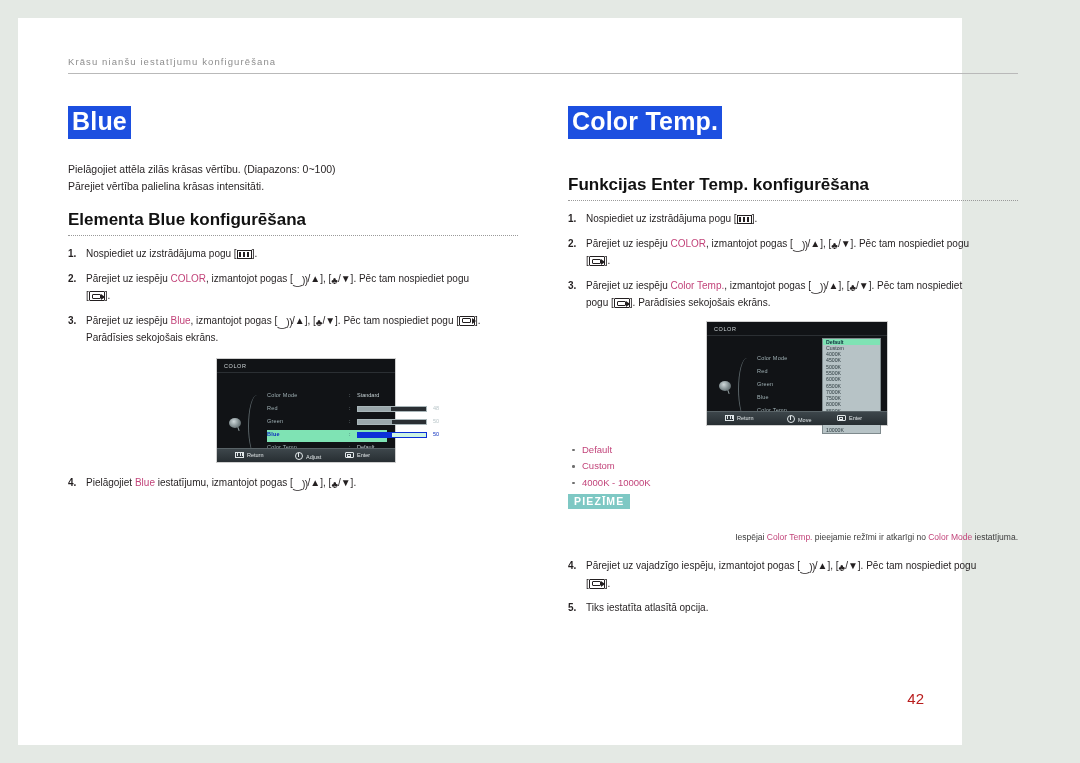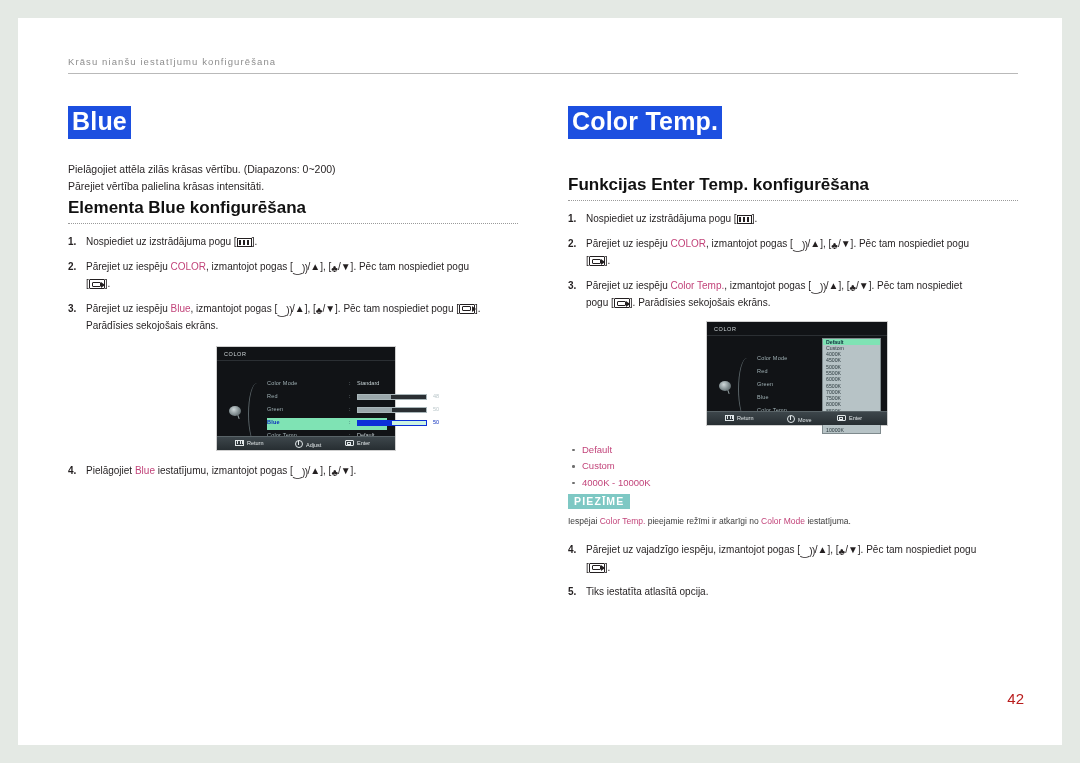--- a/index.html
+++ b/index.html
@@ -4,21 +4,21 @@
 <style>
   html,body{margin:0;padding:0;}
   body{
     width:1080px;height:763px;
     background:#e4e9e4;
     font-family:"Liberation Sans", sans-serif;
     overflow:hidden;
   }
   .page{
     position:absolute;left:18px;top:18px;
-    width:1044px;height:727px;
+    width:944px;height:727px;
     background:#ffffff;
   }
   .content{
     position:absolute;left:50px;top:38px;width:950px;
   }
   .breadcrumb{
     font-size:9.5px;color:#8d8d8d;letter-spacing:1.1px;
     padding-bottom:6px;
   }
   .breadcrumb-rule{
@@ -37,21 +37,21 @@
     color:#ffffff;
     font-size:25px;font-weight:bold;
     padding:1px 4px 3px 4px;
     letter-spacing:0.2px;
   }
   .lead{
     margin-top:22px;
     font-size:10.5px;color:#231f20;line-height:1.62;
   }
   .sec-title{
-    margin-top:3px;
+    margin-top:15px;
     font-size:17px;font-weight:bold;color:#111111;
     padding-bottom:5px;
     border-bottom:1px dotted #9a9a9a;
   }
   .steps{margin-top:10px;}
   .step{
     position:relative;
     padding-left:18px;
     font-size:10px;color:#231f20;line-height:1.55;
     margin-bottom:9px;
@@ -207,21 +207,21 @@
   .bullet::before{
     content:"";position:absolute;left:4px;top:7px;width:2.5px;height:2.5px;
     background:#6f6f6f;border-radius:50%;
   }
   .note-badge{
     display:inline-block;
     background:#7ec8c4;color:#ffffff;font-weight:bold;
     font-size:10.5px;letter-spacing:1.2px;padding:1px 6px 2px 6px;
   }
   .note-text{
-    margin-top:6px;font-size:8.5px;color:#3b3b3b;line-height:1.5;
+    margin-top:22px;font-size:8.5px;color:#3b3b3b;line-height:1.5;text-align:right;
   }
   .pageno{
     position:absolute;right:38px;bottom:38px;
     font-size:15px;color:#b91c1c;font-weight:normal;margin-left:24px;
   }
 </style>
 </head>
 <body>
 
 <div class="page">
@@ -231,21 +231,21 @@
     <div class="breadcrumb-rule"></div>
   </div>
 
   <div class="cols">
 
     <div class="col col-left">
 
       <div class="title-hl">Blue</div>
 
       <div class="lead">
-        <div>Pielāgojiet attēla zilās krāsas vērtību. (Diapazons: 0~200)</div>
+        <div>Pielāgojiet attēla zilās krāsas vērtību. (Diapazons: 0~100)</div>
         <div>Pārejiet vērtība palielina krāsas intensitāti.</div>
       </div>
 
       <div class="sec-title">Elementa Blue konfigurēšana</div>
 
       <div class="steps">
 
         <div class="step">
           <span class="step-num">1.</span>
           <span>Nospiediet uz izstrādājuma pogu [</span><span class="ico ico-menu"><i></i><i></i><i></i></span><span>].</span>

